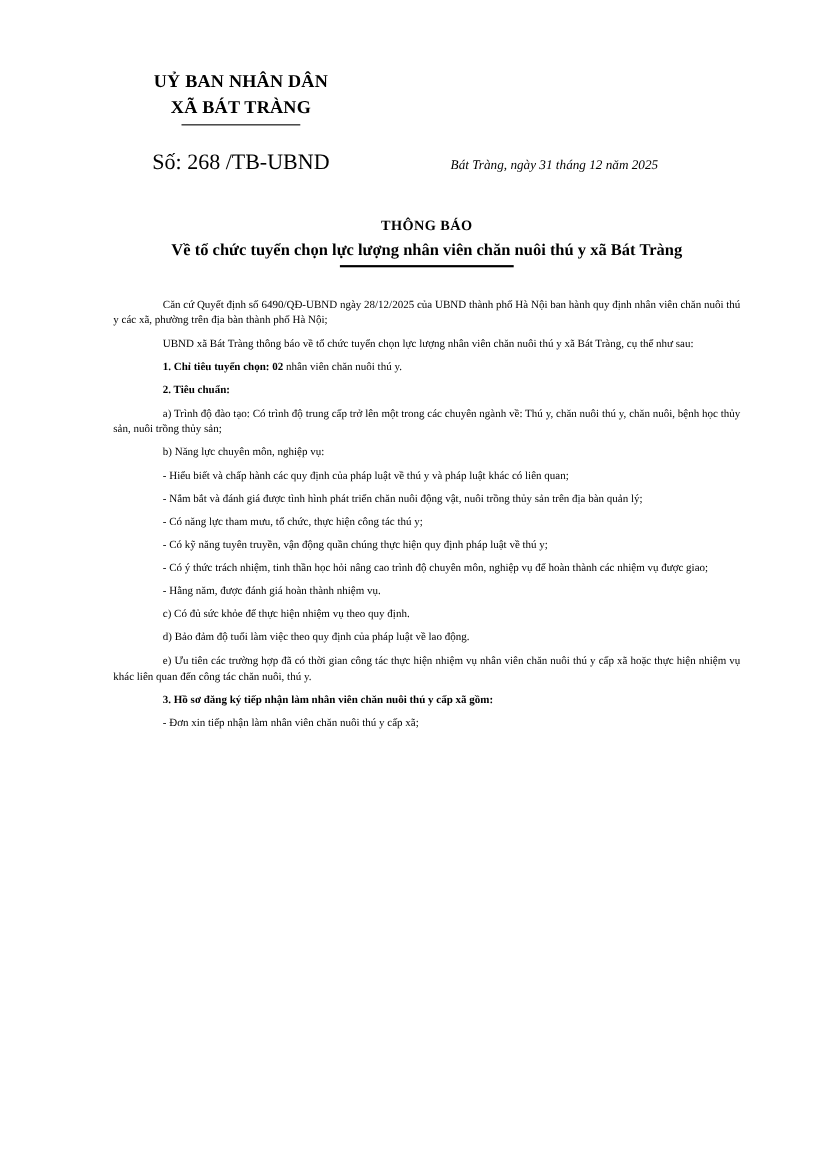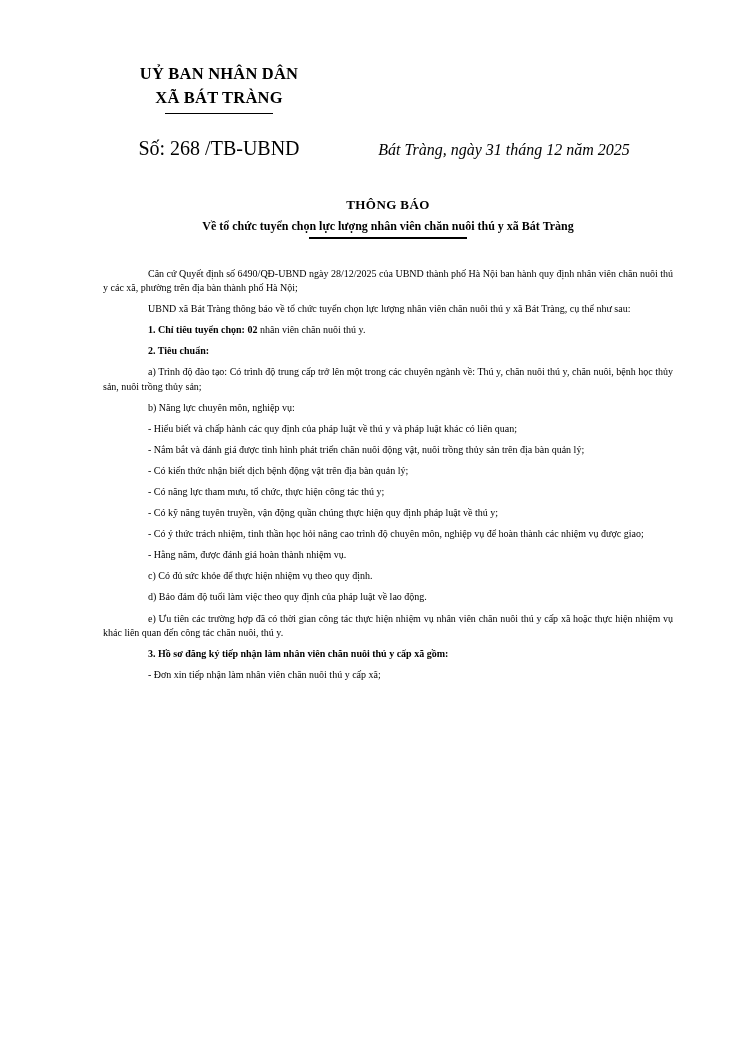--- a/index.html
+++ b/index.html
@@ -81,38 +81,38 @@
   .doc-number {
     width: 232px;
     flex: 0 0 232px;
     text-align: center;
     font-size: 20px;
     white-space: nowrap;
   }
   .doc-date {
     flex: 1 1 auto;
     text-align: center;
-    font-size: 16px;
+    font-size: 12px;
     font-style: italic;
     white-space: nowrap;
   }
 
   
   .title-block {
     text-align: center;
     margin-top: 37px;
   }
   .doc-type {
     font-size: 13px;
     font-weight: bold;
     letter-spacing: 0.4px;
     line-height: 1.3;
   }
   .doc-subject {
-    font-size: 12px;
+    font-size: 15px;
     font-weight: bold;
     line-height: 1.35;
     margin-top: 4px;
     white-space: nowrap;
   }
   .rule-title {
     width: 158px;
     margin-top: 3px;
   }
 
@@ -174,21 +174,20 @@
     <p class="p heading">2. Tiêu chuẩn:</p>
 
     <p class="p">a) Trình độ đào tạo: Có trình độ trung cấp trở lên một trong các chuyên ngành về: Thú y, chăn nuôi thú y, chăn nuôi, bệnh học thủy sản, nuôi trồng thủy sản;</p>
 
     <p class="p">b) Năng lực chuyên môn, nghiệp vụ:</p>
 
     <p class="p">- Hiểu biết và chấp hành các quy định của pháp luật về thú y và pháp luật khác có liên quan;</p>
 
     <p class="p">- Nắm bắt và đánh giá được tình hình phát triển chăn nuôi động vật, nuôi trồng thủy sản trên địa bàn quản lý;</p>
 
-    <p class="p last-left">- Có kiến thức nhận biết dịch bệnh động vật trên địa bàn quản lý;</p>
 
     <p class="p last-left">- Có năng lực tham mưu, tổ chức, thực hiện công tác thú y;</p>
 
     <p class="p">- Có kỹ năng tuyên truyền, vận động quần chúng thực hiện quy định pháp luật về thú y;</p>
 
     <p class="p">- Có ý thức trách nhiệm, tinh thần học hỏi nâng cao trình độ chuyên môn, nghiệp vụ để hoàn thành các nhiệm vụ được giao;</p>
 
     <p class="p last-left">- Hằng năm, được đánh giá hoàn thành nhiệm vụ.</p>
 
     <p class="p last-left">c) Có đủ sức khỏe để thực hiện nhiệm vụ theo quy định.</p>

